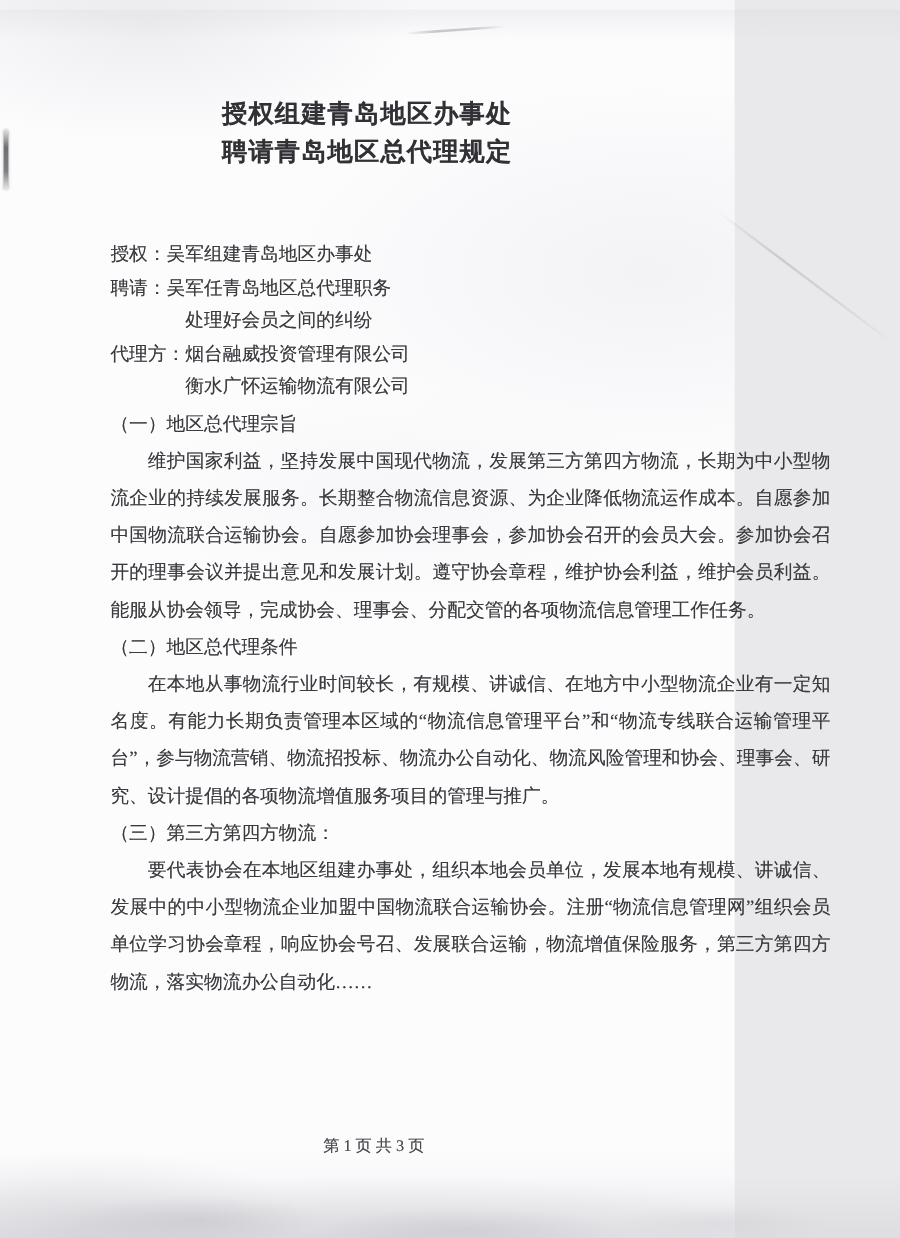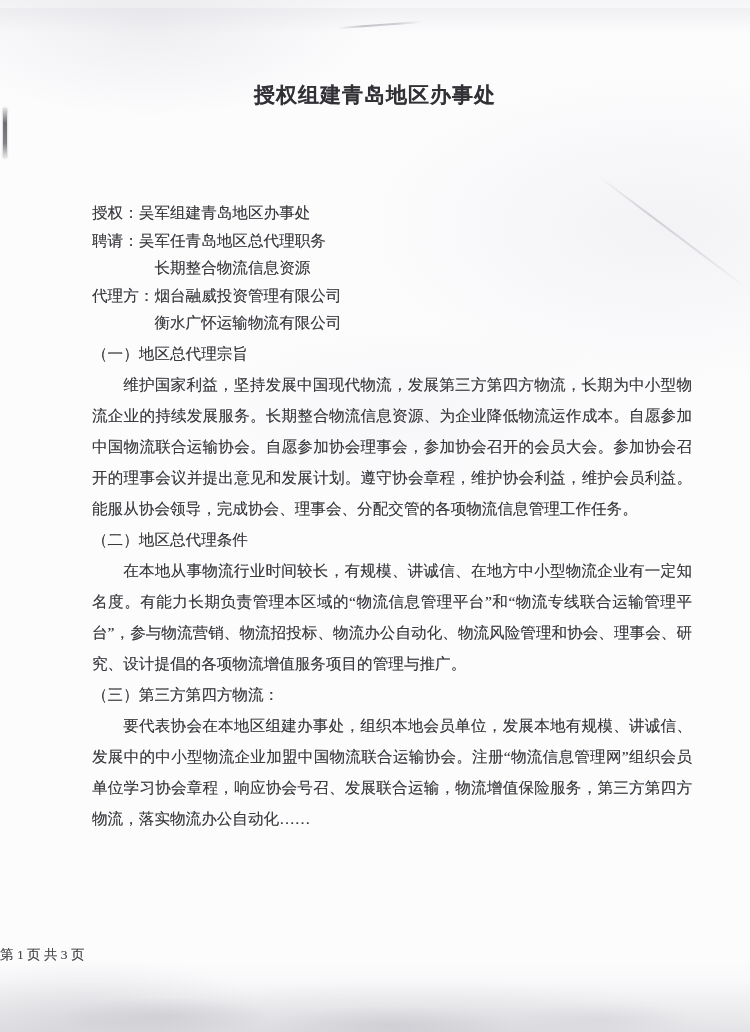--- a/index.html
+++ b/index.html
@@ -8,21 +8,21 @@
     background: #e9e9eb;
   }
   body {
     width: 750px;
     height: 1032px;
     overflow: hidden;
     font-family: "Liberation Serif", serif;
   }
   .paper {
     position: relative;
-    width: 750px;
+    width: 612px;
     height: 1032px;
     color: #3a3a3f;
     background-color: #fbfbfc;
     background-image:
       radial-gradient(ellipse 320px 140px at 20% 2%, rgba(226,226,231,0.55), transparent 70%),
       radial-gradient(ellipse 420px 220px at 88% 22%, rgba(229,229,235,0.40), transparent 72%),
       radial-gradient(ellipse 300px 120px at 55% 40%, rgba(236,236,240,0.35), transparent 75%),
       radial-gradient(ellipse 260px 90px at 12% 99%, rgba(182,182,190,0.30), transparent 70%),
       radial-gradient(ellipse 420px 70px at 55% 100%, rgba(196,196,203,0.35), transparent 75%),
       linear-gradient(180deg, #f6f6f8 0%, #fcfcfd 3%, #fcfcfd 93%, #f0f0f3 100%);
@@ -85,46 +85,48 @@
     top: 338px; left: 92px; width: 600px;
     font-size: 15.6px;
     line-height: 31px;
     text-align: justify;
     text-shadow: 0 0 0.4px rgba(58,58,63,0.5);
   }
   .body-block p { margin: 0; }
   .body-block p.para { text-indent: 2em; }
   .footer-block {
     position: absolute;
-    top: 945px; left: 0; right: 0;
+    top: 945px; left: 11px; right: 0;
+    text-align: center;
     font-size: 13.5px;
     line-height: 20px;
     color: #47474c;
     text-shadow: 0 0 0.4px rgba(70,70,76,0.5);
   }
 </style>
 </head>
 <body>
 
 <div class="paper">
 
   <div class="artifact shade-top"></div>
   <div class="artifact pencil-mark-top"></div>
   <div class="artifact edge-mark-left"></div>
   <div class="artifact crease-top-right"></div>
   <div class="artifact shade-bottom"></div>
 
   <div class="title-block">
     <div>授权组建青岛地区办事处</div>
+    <div>聘请青岛地区总代理规定</div>
   </div>
 
   <div class="header-block">
     <div class="header-row"><span>授权：</span><span>吴军组建青岛地区办事处</span></div>
     <div class="header-row"><span>聘请：</span><span>吴军任青岛地区总代理职务</span></div>
-    <div class="header-row cont"><span></span><span>长期整合物流信息资源</span></div>
+    <div class="header-row cont"><span></span><span>处理好会员之间的纠纷</span></div>
     <div class="header-row"><span>代理方：</span><span>烟台融威投资管理有限公司</span></div>
     <div class="header-row cont"><span></span><span>衡水广怀运输物流有限公司</span></div>
   </div>
 
   <div class="body-block">
     <p class="sec-heading">（一）地区总代理宗旨</p>
     <p class="para">维护国家利益，坚持发展中国现代物流，发展第三方第四方物流，长期为中小型物流企业的持续发展服务。长期整合物流信息资源、为企业降低物流运作成本。自愿参加中国物流联合运输协会。自愿参加协会理事会，参加协会召开的会员大会。参加协会召开的理事会议并提出意见和发展计划。遵守协会章程，维护协会利益，维护会员利益。能服从协会领导，完成协会、理事会、分配交管的各项物流信息管理工作任务。</p>
     <p class="sec-heading">（二）地区总代理条件</p>
     <p class="para">在本地从事物流行业时间较长，有规模、讲诚信、在地方中小型物流企业有一定知名度。有能力长期负责管理本区域的“物流信息管理平台”和“物流专线联合运输管理平台”，参与物流营销、物流招投标、物流办公自动化、物流风险管理和协会、理事会、研究、设计提倡的各项物流增值服务项目的管理与推广。</p>
     <p class="sec-heading">（三）第三方第四方物流：</p>

